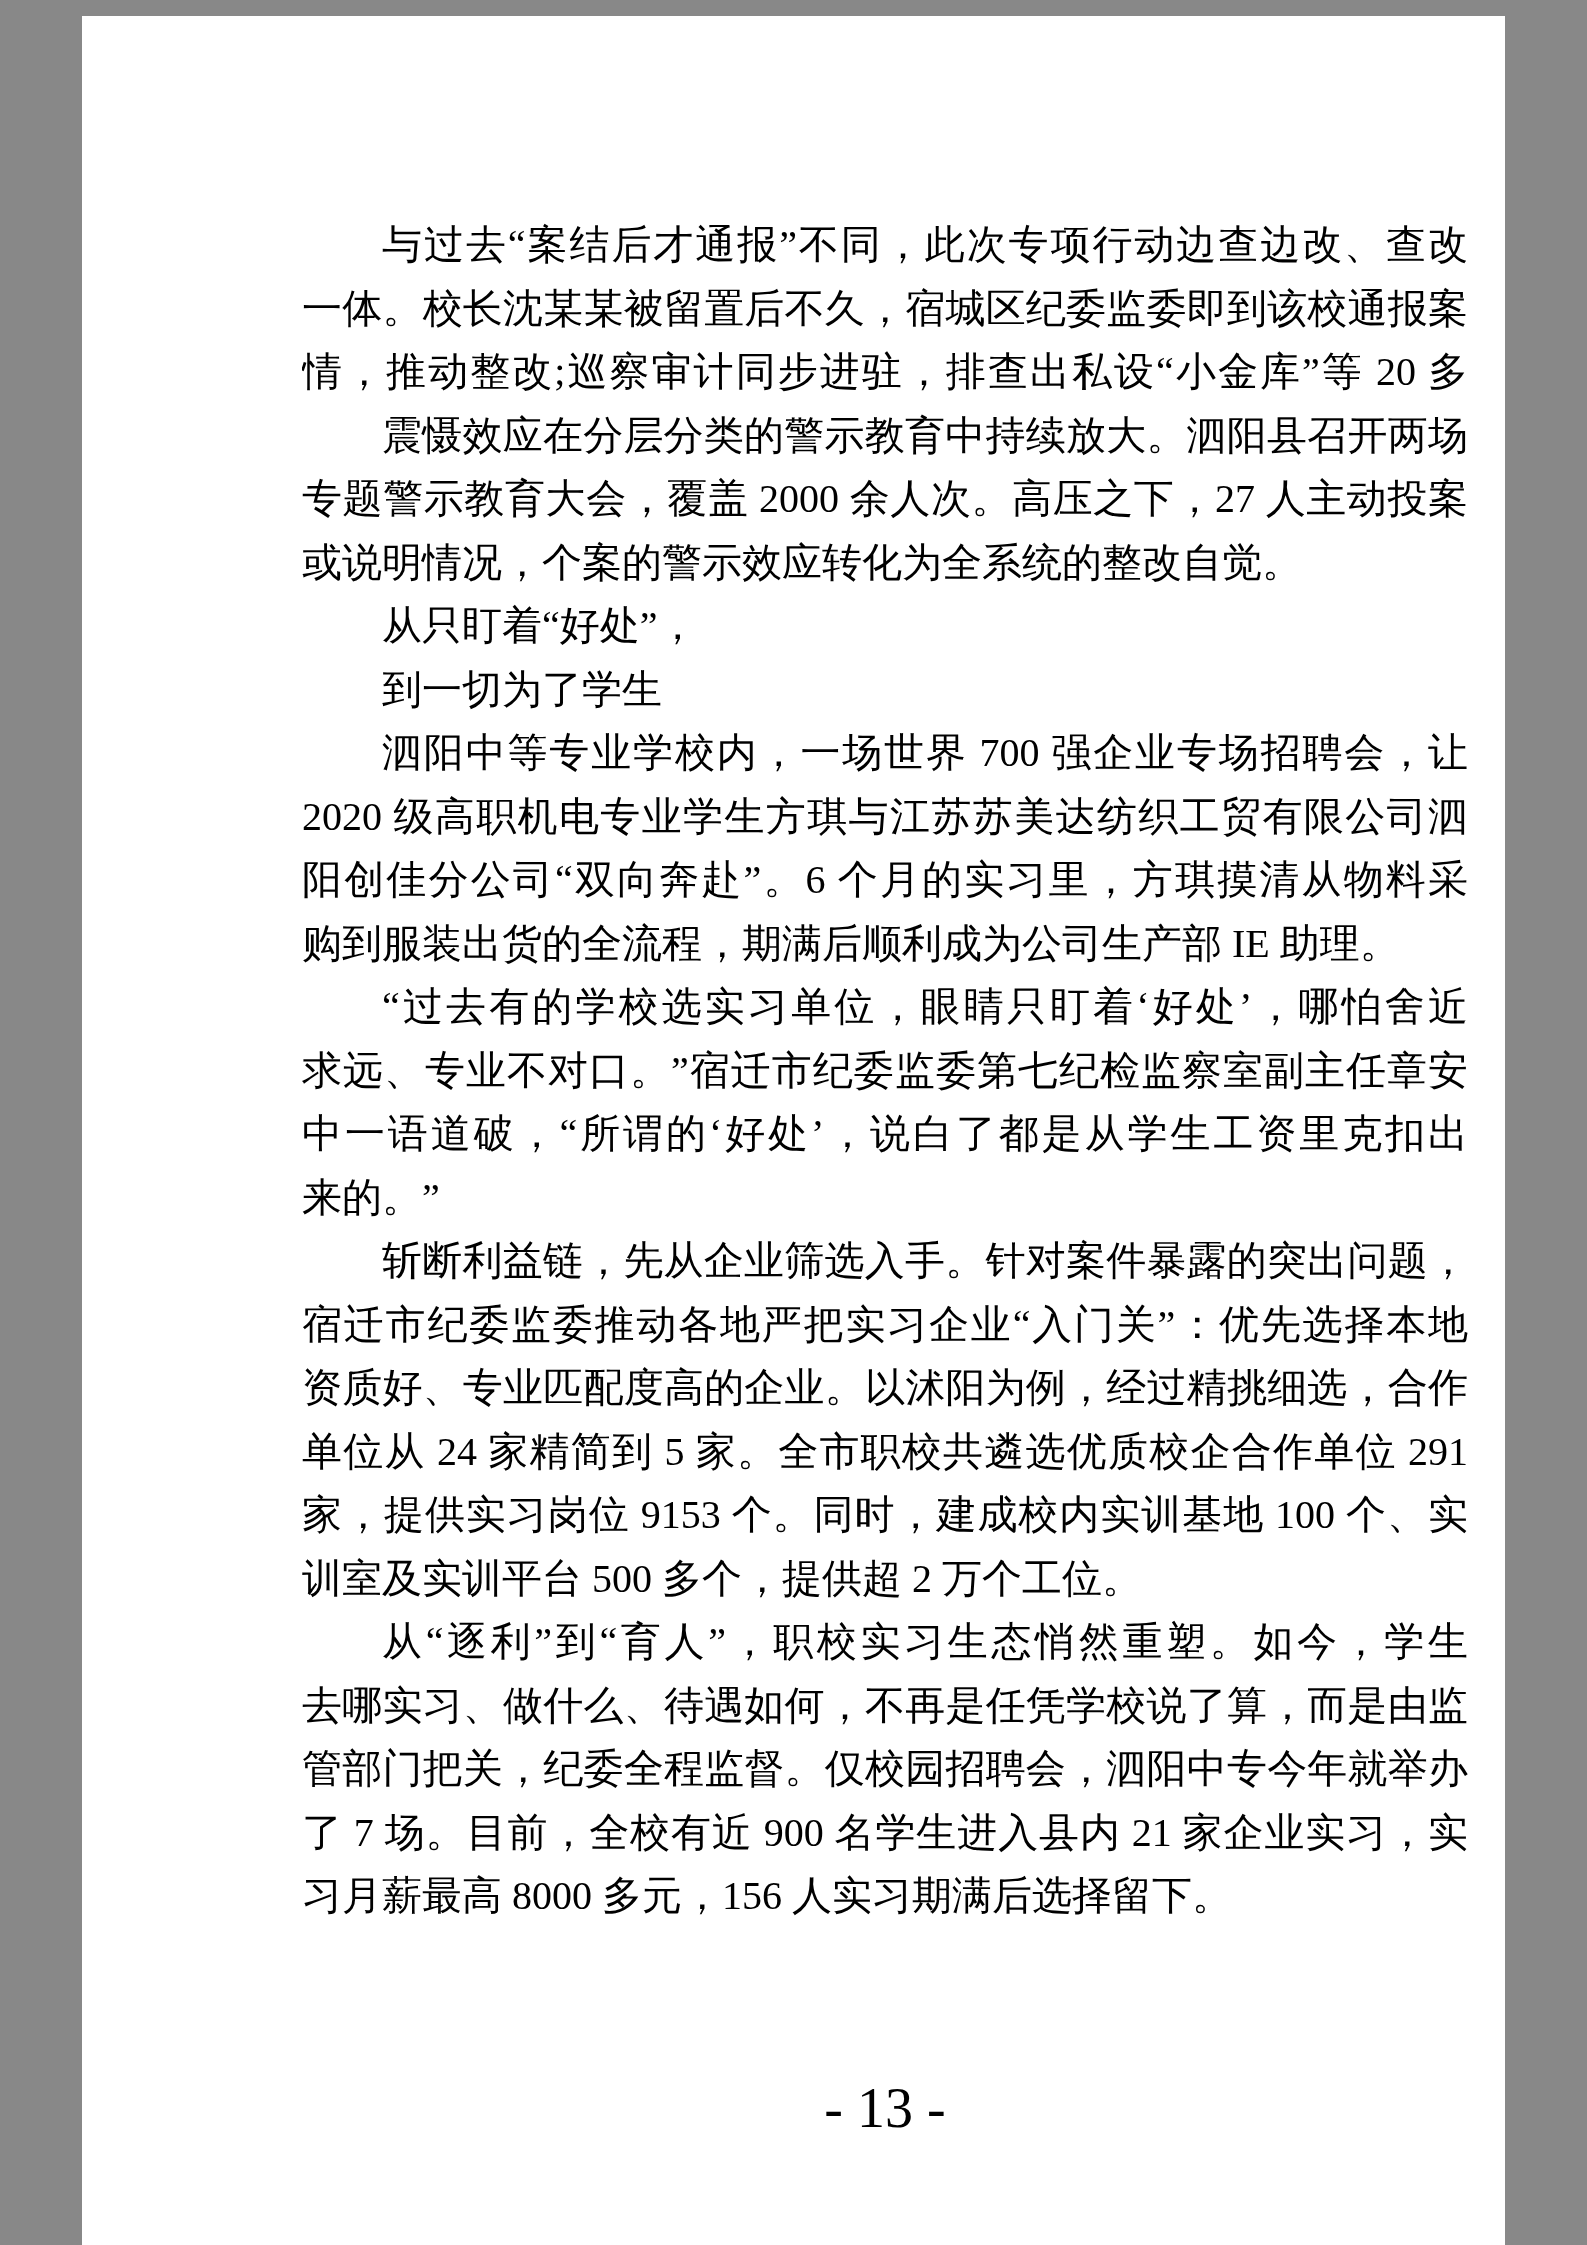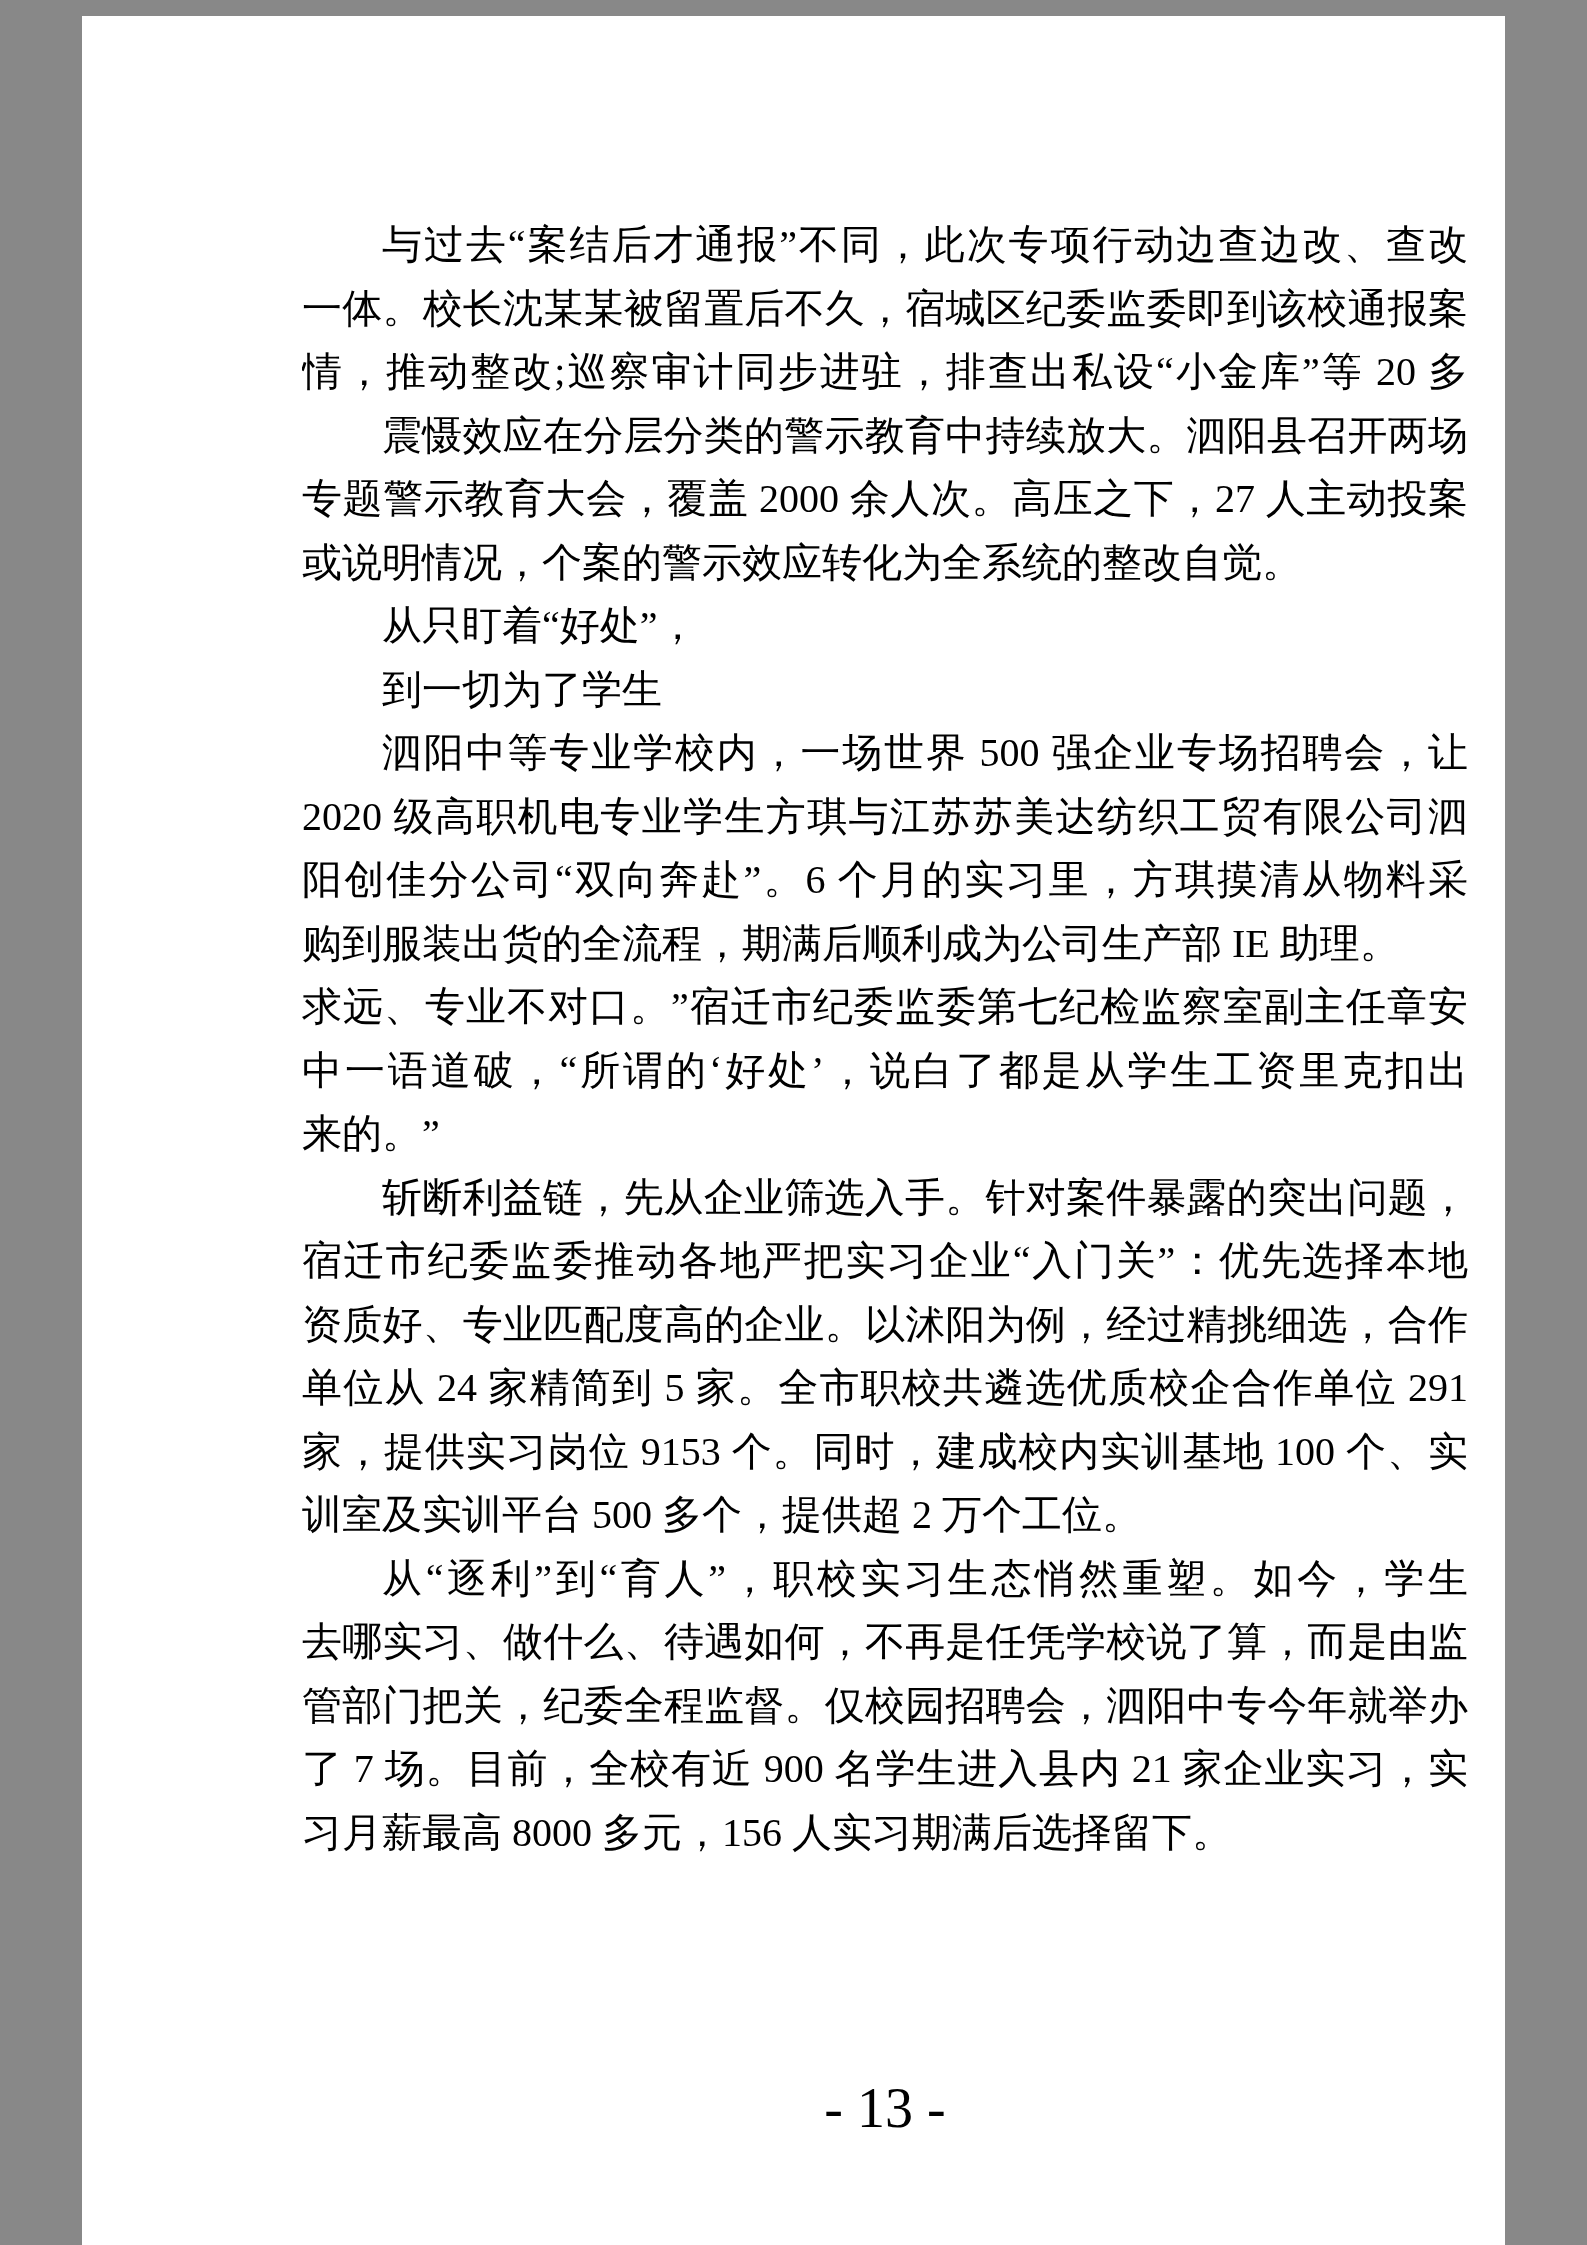--- a/index.html
+++ b/index.html
@@ -67,26 +67,27 @@
         <div class="line">专题警示教育大会，覆盖 2000 余人次。高压之下，27 人主动投案</div>
         <div class="line last">或说明情况，个案的警示效应转化为全系统的整改自觉。</div>
       </div>
       <div class="paragraph">
         <div class="line first last">从只盯着“好处”，</div>
       </div>
       <div class="paragraph">
         <div class="line first last">到一切为了学生</div>
       </div>
       <div class="paragraph">
-        <div class="line first">泗阳中等专业学校内，一场世界 500 强企业专场招聘会，让</div>
+        <div class="line first">泗阳中等专业学校内，一场世界 700 强企业专场招聘会，让</div>
         <div class="line">2020 级高职机电专业学生方琪与江苏苏美达纺织工贸有限公司泗</div>
         <div class="line">阳创佳分公司“双向奔赴”。6 个月的实习里，方琪摸清从物料采</div>
         <div class="line last">购到服装出货的全流程，期满后顺利成为公司生产部 IE 助理。</div>
       </div>
       <div class="paragraph">
+        <div class="line first">“过去有的学校选实习单位，眼睛只盯着‘好处’，哪怕舍近</div>
         <div class="line">求远、专业不对口。”宿迁市纪委监委第七纪检监察室副主任章安</div>
         <div class="line">中一语道破，“所谓的‘好处’，说白了都是从学生工资里克扣出</div>
         <div class="line last">来的。”</div>
       </div>
       <div class="paragraph">
         <div class="line first">斩断利益链，先从企业筛选入手。针对案件暴露的突出问题，</div>
         <div class="line">宿迁市纪委监委推动各地严把实习企业“入门关”：优先选择本地</div>
         <div class="line">资质好、专业匹配度高的企业。以沭阳为例，经过精挑细选，合作</div>
         <div class="line">单位从 24 家精简到 5 家。全市职校共遴选优质校企合作单位 291</div>
         <div class="line">家，提供实习岗位 9153 个。同时，建成校内实训基地 100 个、实</div>

